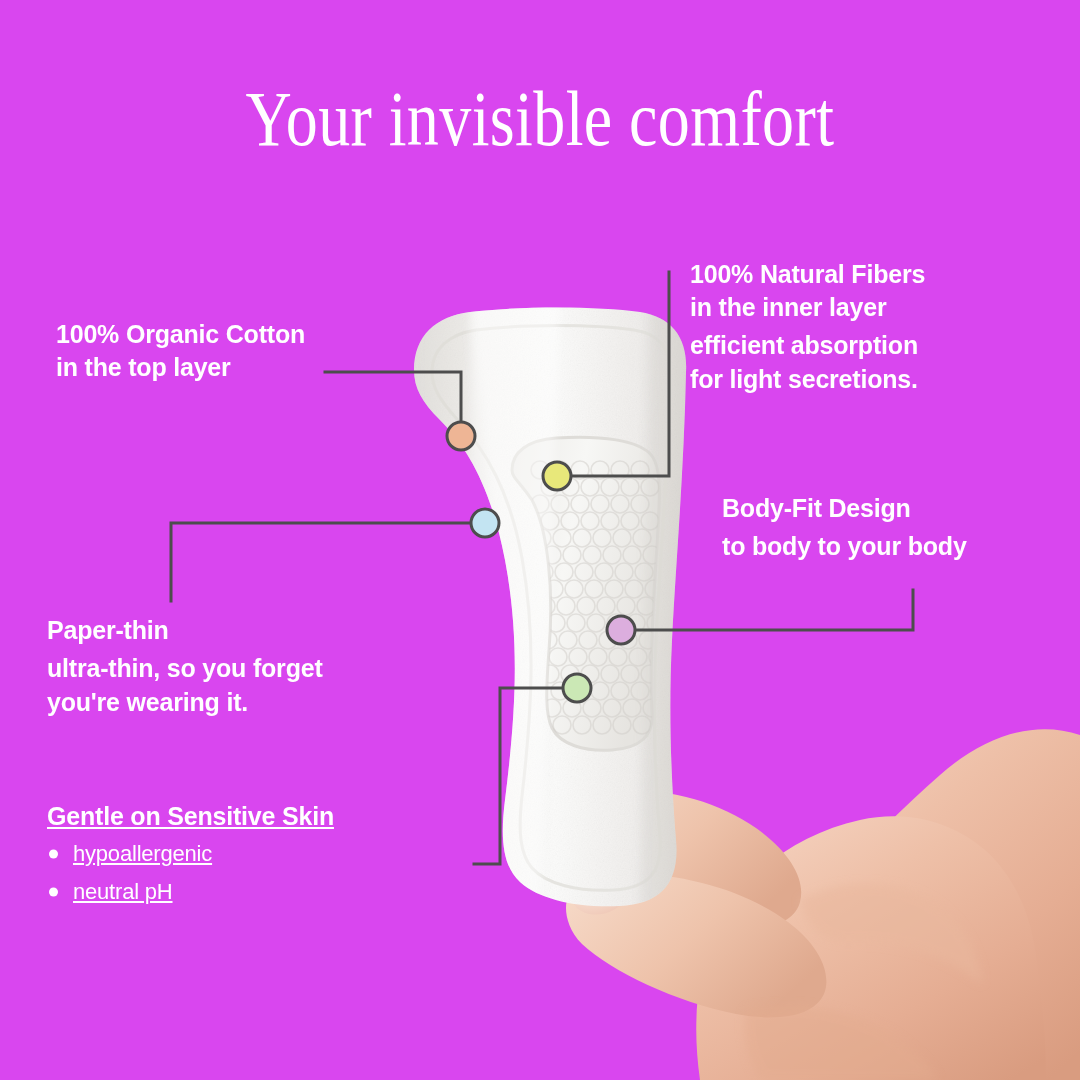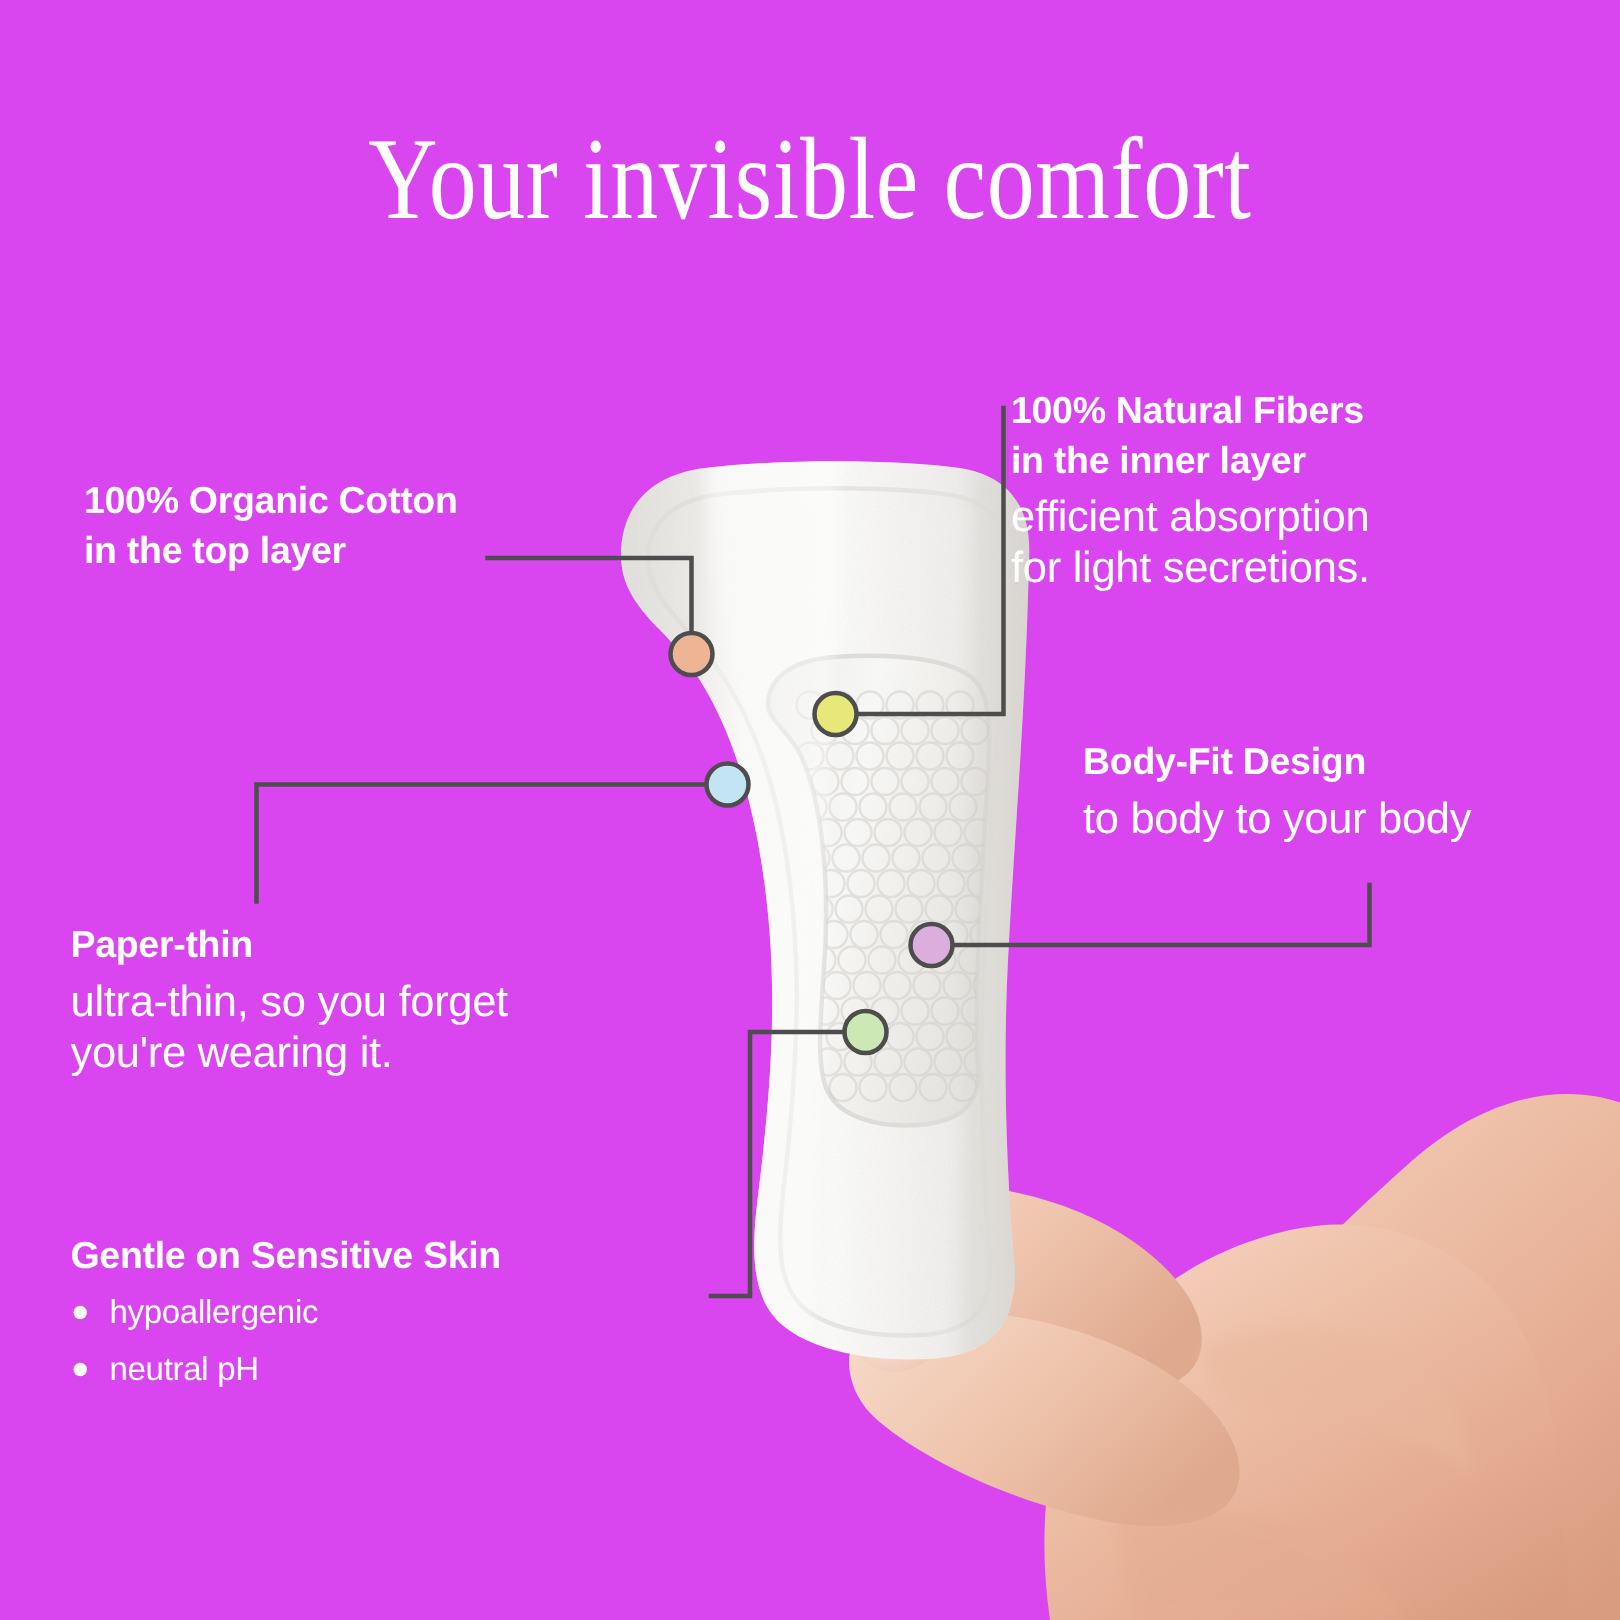--- a/index.html
+++ b/index.html
@@ -46,32 +46,33 @@
   
   .callout { position: absolute; color: #ffffff; }
   .callout .head {
     font-weight: bold;
     font-size: 25px;
     line-height: 33px;
     letter-spacing: -0.2px;
     white-space: pre-line;
   }
   .callout .sub {
-    font-size: 29px;
+    font-size: 25px;
     line-height: 34px;
     letter-spacing: -0.2px;
     white-space: pre-line;
     margin-top: 4px;
+    font-weight: bold;
   }
 
   #co-cotton   { left: 56px;  top: 318px; width: 360px; }
-  #co-fibers   { left: 674px; top: 258px; width: 350px; }
+  #co-fibers   { left: 690px; top: 258px; width: 350px; }
   #co-paper    { left: 47px;  top: 614px; width: 380px; }
   #co-body     { left: 722px; top: 492px; width: 340px; }
-  #co-gentle   { left: 47px;  top: 821px; width: 420px; }
+  #co-gentle   { left: 47px;  top: 800px; width: 420px; text-decoration: underline; }
   .bullets { list-style: none; margin: 2px 0 0 0; padding: 0; }
   .bullets li {
     font-size: 22px;
     line-height: 38px;
     letter-spacing: -0.2px;
     position: relative;
     padding-left: 26px;
   }
   .bullets li .dotmark {
     position: absolute;

